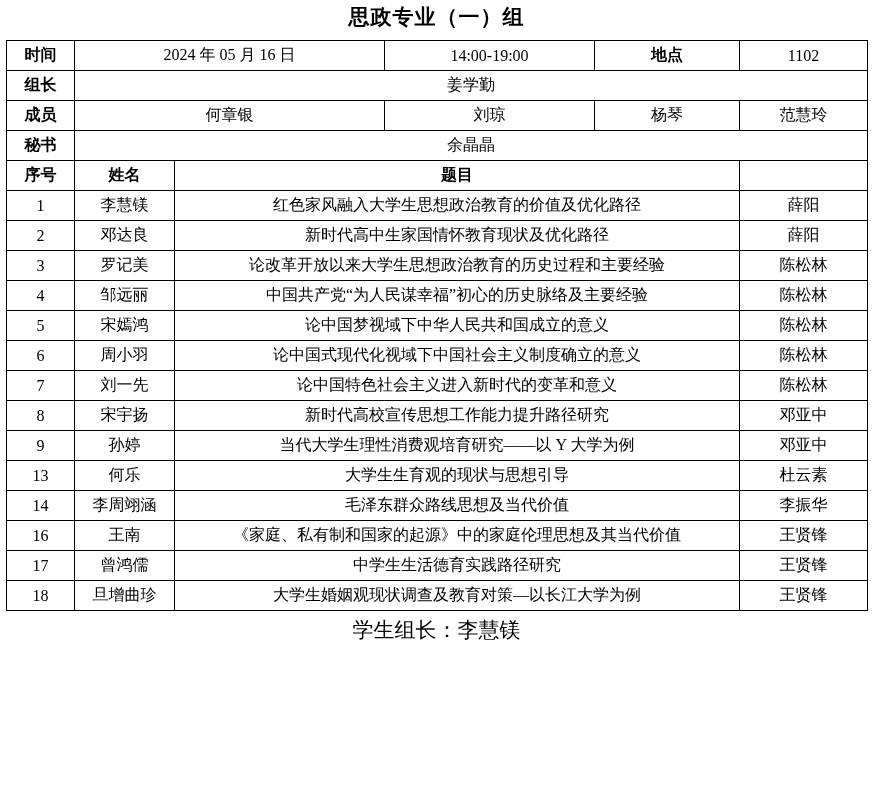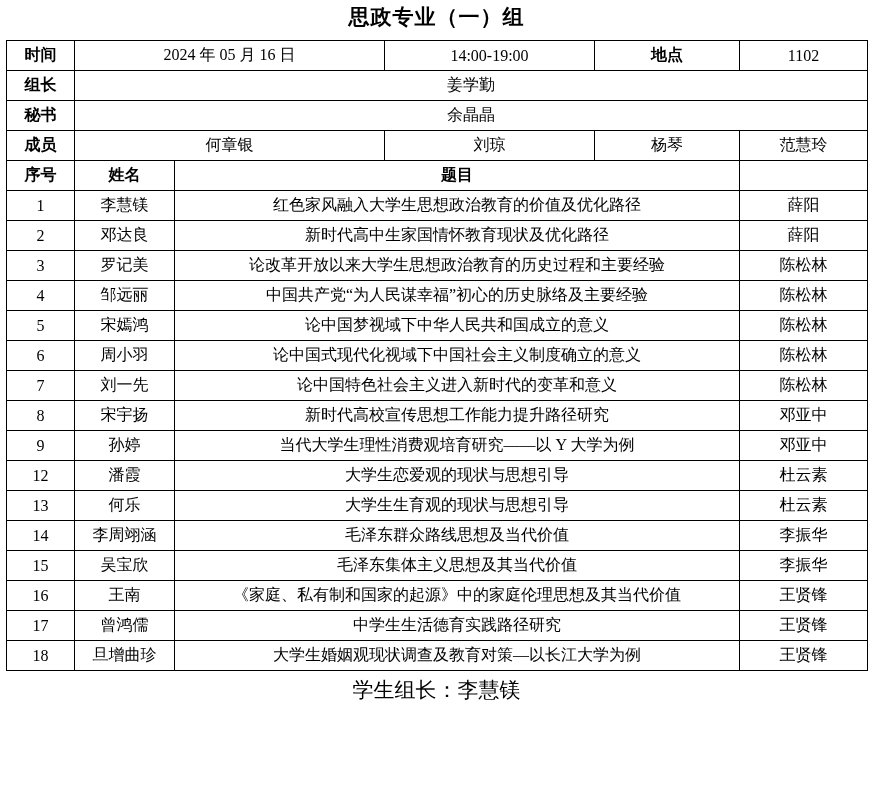--- a/index.html
+++ b/index.html
@@ -92,31 +92,31 @@
         <td class="bigcell" colspan="2">2024 年 05 月 16 日</td>
         <td class="bigcell">14:00-19:00</td>
         <td class="hdr">地点</td>
         <td class="bigcell">1102</td>
       </tr>
       <tr>
         <td class="hdr">组长</td>
         <td class="bigcell" colspan="5">姜学勤</td>
       </tr>
       <tr>
-        <td class="hdr">秘书</td>
-        <td class="bigcell" colspan="5">余晶晶</td>
-      </tr>
-      <tr>
         <td class="hdr">成员</td>
         <td class="bigcell" colspan="2">何章银</td>
         <td class="bigcell">刘琼</td>
         <td class="bigcell">杨琴</td>
         <td class="bigcell">范慧玲</td>
       </tr>
       <tr>
+        <td class="hdr">秘书</td>
+        <td class="bigcell" colspan="5">余晶晶</td>
+      </tr>
+      <tr>
         <td class="hdr">序号</td>
         <td class="hdr">姓名</td>
         <td class="hdr" colspan="3">题目</td>
         <td class="hdr"></td>
       </tr>
 
       <tr>
         <td class="idx">1</td>
         <td class="name">李慧镁</td>
         <td class="topic" colspan="3">红色家风融入大学生思想政治教育的价值及优化路径</td>
@@ -164,44 +164,32 @@
         <td class="topic" colspan="3">新时代高校宣传思想工作能力提升路径研究</td>
         <td class="adv">邓亚中</td>
       </tr>
       <tr>
         <td class="idx">9</td>
         <td class="name">孙婷</td>
         <td class="topic" colspan="3">当代大学生理性消费观培育研究——以 Y 大学为例</td>
         <td class="adv">邓亚中</td>
       </tr>
       <tr>
-        <td class="idx">12</td>
-        <td class="name">潘霞</td>
-        <td class="topic" colspan="3">大学生恋爱观的现状与思想引导</td>
-        <td class="adv">杜云素</td>
-      </tr>
-      <tr>
         <td class="idx">13</td>
         <td class="name">何乐</td>
         <td class="topic" colspan="3">大学生生育观的现状与思想引导</td>
         <td class="adv">杜云素</td>
       </tr>
       <tr>
         <td class="idx">14</td>
         <td class="name">李周翊涵</td>
         <td class="topic" colspan="3">毛泽东群众路线思想及当代价值</td>
         <td class="adv">李振华</td>
       </tr>
       <tr>
-        <td class="idx">15</td>
-        <td class="name">吴宝欣</td>
-        <td class="topic" colspan="3">毛泽东集体主义思想及其当代价值</td>
-        <td class="adv">李振华</td>
-      </tr>
-      <tr>
         <td class="idx">16</td>
         <td class="name">王南</td>
         <td class="topic" colspan="3">《家庭、私有制和国家的起源》中的家庭伦理思想及其当代价值</td>
         <td class="adv">王贤锋</td>
       </tr>
       <tr>
         <td class="idx">17</td>
         <td class="name">曾鸿儒</td>
         <td class="topic" colspan="3">中学生生活德育实践路径研究</td>
         <td class="adv">王贤锋</td>

